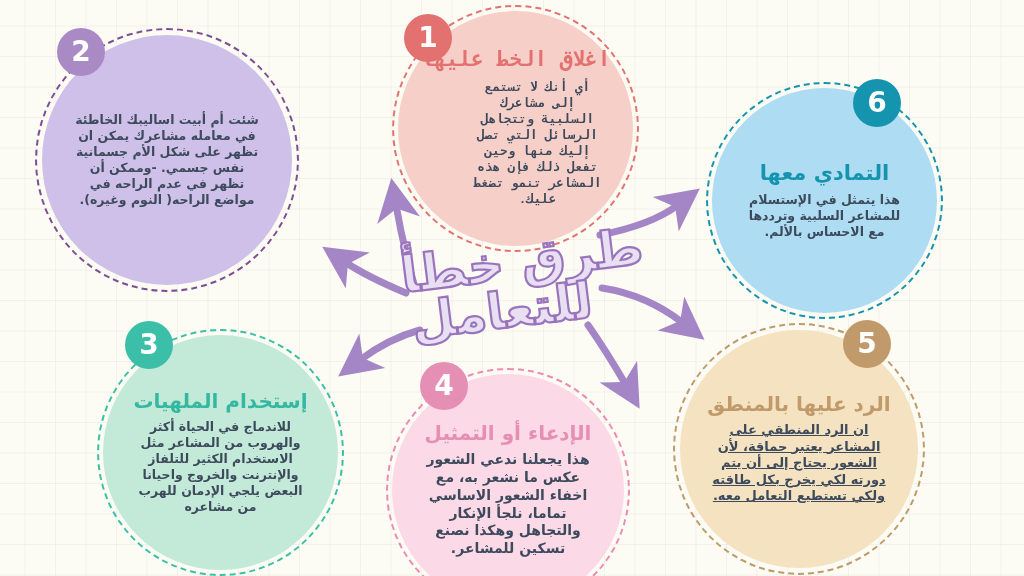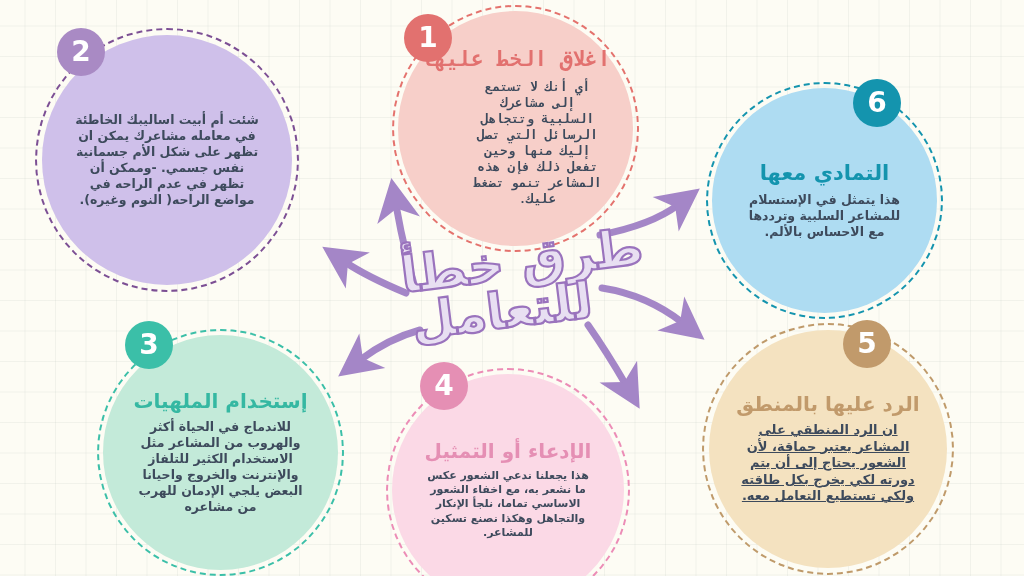--- a/index.html
+++ b/index.html
@@ -98,25 +98,25 @@
   #node-3{left:103px;top:335px;width:235px;height:235px;background:#c3ead9;}
   #node-3 .dash{inset:-6px;border-color:#3bbfa8;}
   #node-3 .n-title{color:#35b8a2;font-size:20px;}
   #node-3 .n-body{font-size:12.5px;}
   #badge-3{left:125px;top:321px;width:48px;height:48px;background:#3bbfa8;font-size:28px;}
 
   
   #node-4{left:392px;top:374px;width:232px;height:232px;background:#fbd9e6;}
   #node-4 .dash{inset:-6px;border-color:#ec8cb6;}
   #node-4 .n-title{color:#e58fb4;font-size:20px;}
-  #node-4 .n-body{font-size:11px;}
+  #node-4 .n-body{font-size:14px;}
   #badge-4{left:420px;top:362px;width:48px;height:48px;background:#e58fb4;font-size:28px;}
 
   
-  #node-5{left:709px;top:330px;width:238px;height:238px;background:#f4e2c0;}
+  #node-5{left:680px;top:330px;width:238px;height:238px;background:#f4e2c0;}
   #node-5 .dash{inset:-7px;border-color:#bf9a6a;}
   #node-5 .n-title{color:#c19a6b;font-size:20px;}
   #node-5 .n-body{font-size:13px;text-decoration:underline;}
   #badge-5{left:843px;top:320px;width:48px;height:48px;background:#c19a6b;font-size:28px;}
 
   
   #node-6{left:712px;top:88px;width:225px;height:225px;background:#aedcf2;}
   #node-6 .dash{inset:-6px;border-color:#1494ae;}
   #node-6 .n-title{color:#1494ae;font-size:21px;}
   #node-6 .n-body{font-size:12.5px;}

